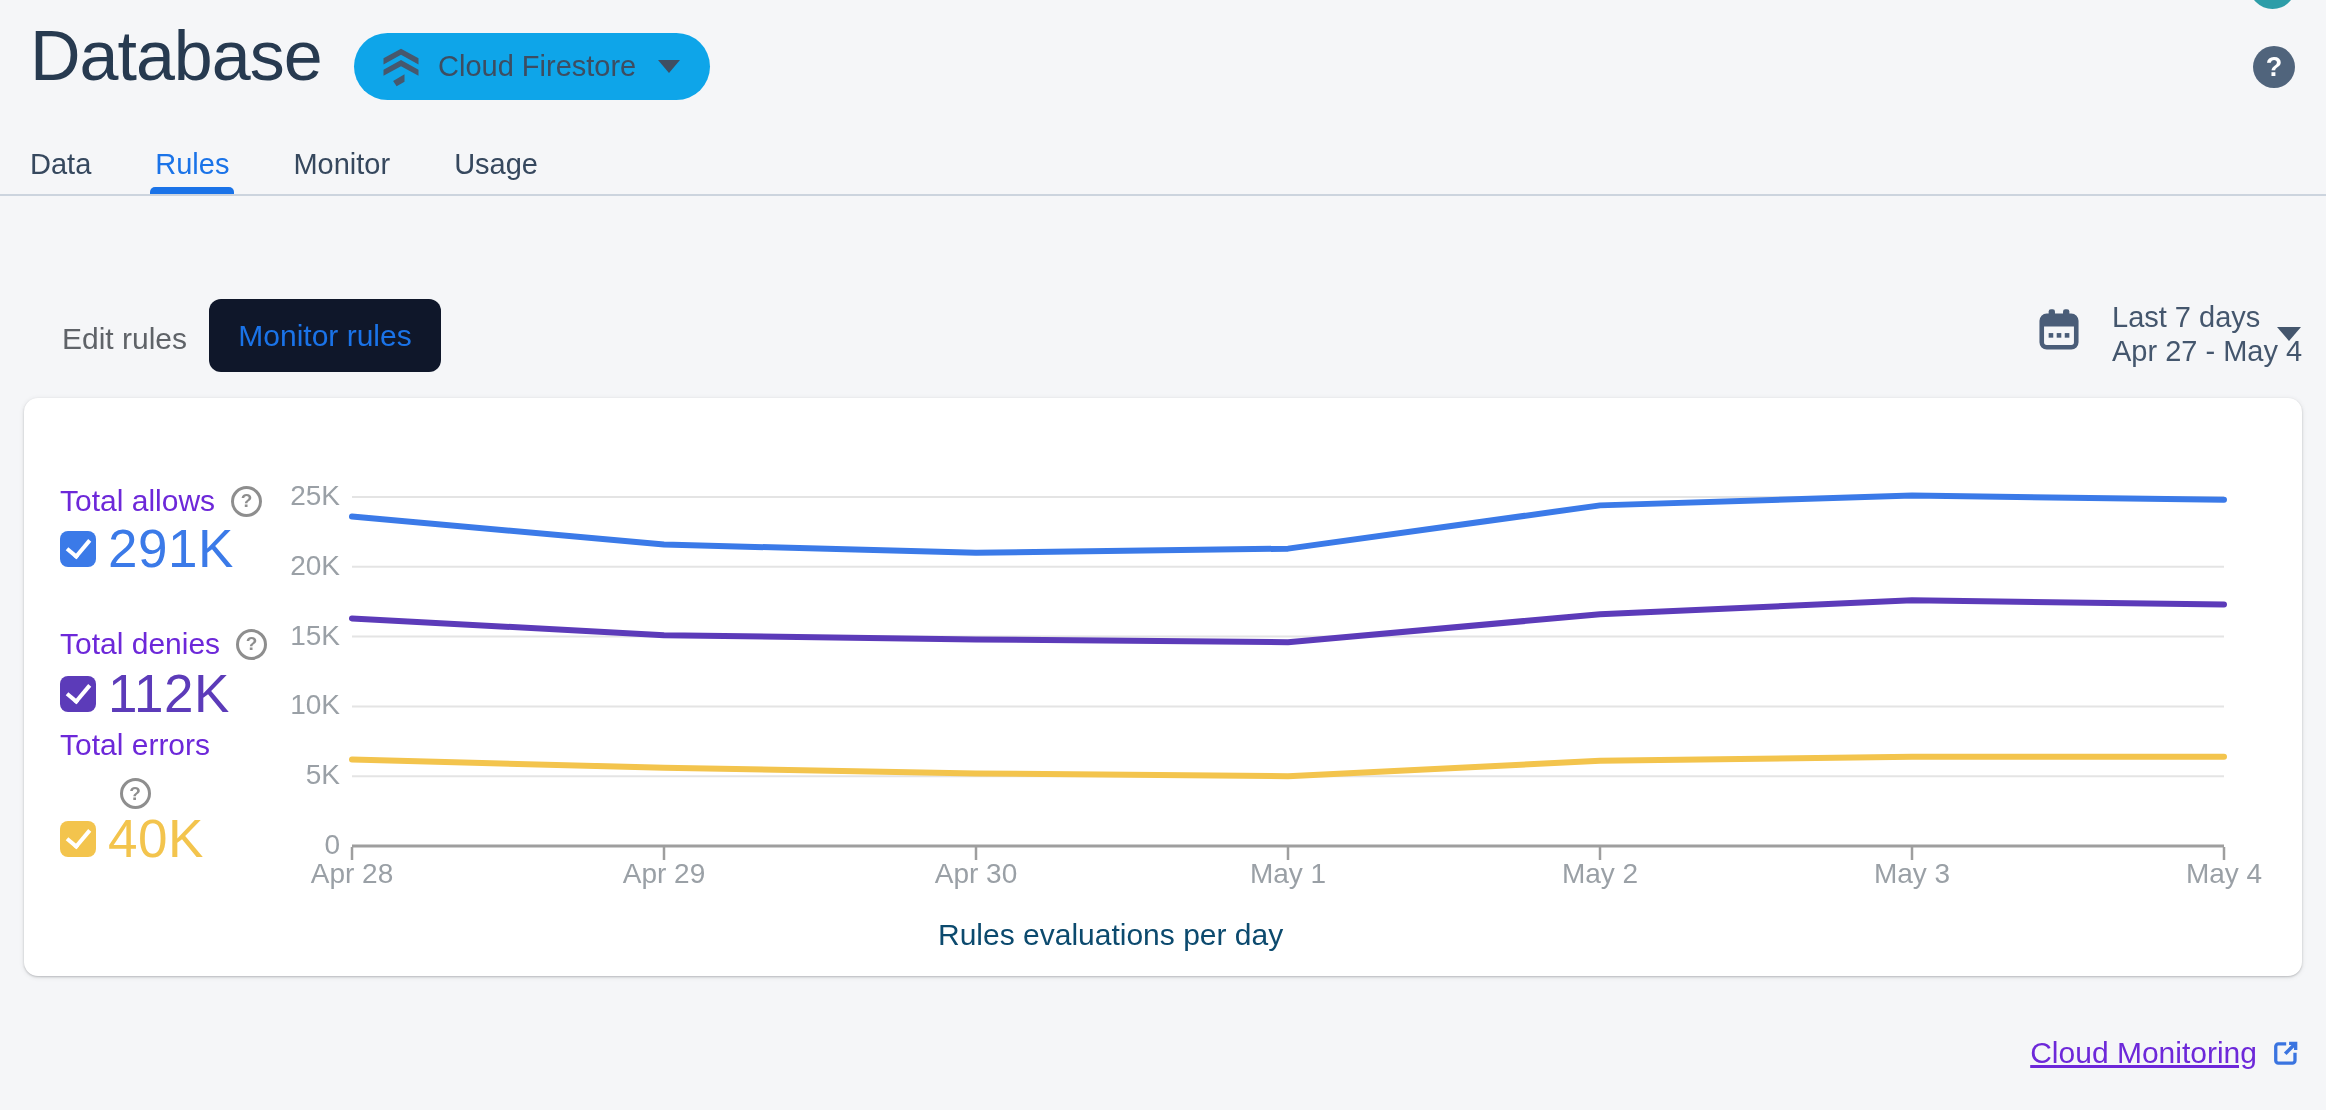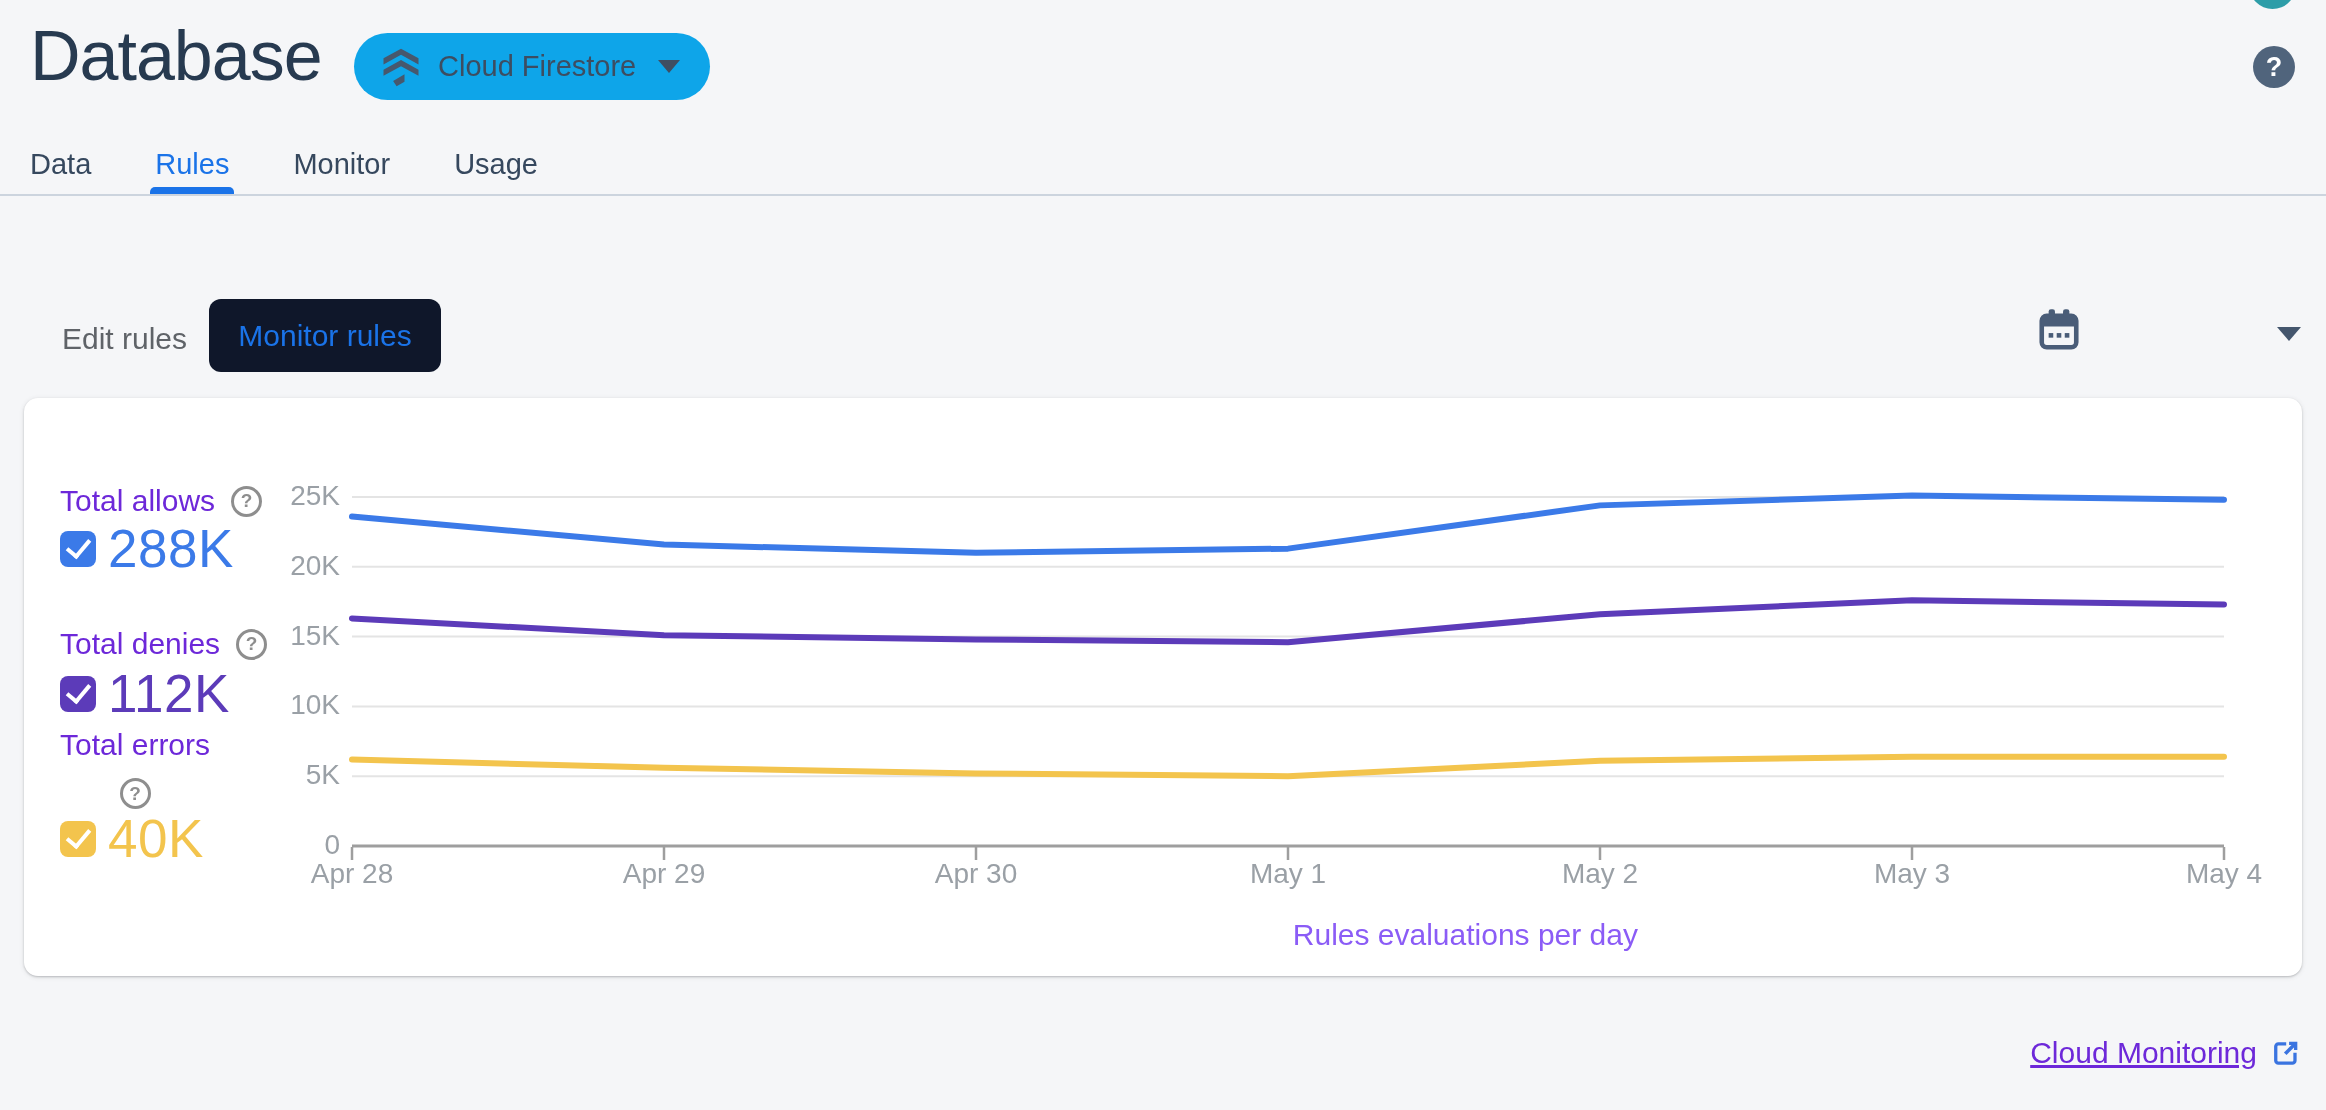--- a/index.html
+++ b/index.html
@@ -53,22 +53,22 @@
   .lg-check::after{content:"";position:absolute;left:7px;top:8px;width:19px;height:10px;
     border-left:4.5px solid #fff;border-bottom:4.5px solid #fff;transform:rotate(-50deg);}
   .lg-value{position:absolute;left:108px;font-size:53px;letter-spacing:0.5px;}
   #la-label{top:484px;} #la-check{top:531px;} #la-value{top:518px;}
   #ld-label{top:627px;} #ld-check{top:676px;} #ld-value{top:663px;}
   #le-label{top:728px;flex-direction:column;} #le-check{top:821px;} #le-value{top:808px;}
   
   #chart-svg{position:absolute;left:0;top:0;width:2326px;height:1110px;pointer-events:none;}
   .y-label{position:absolute;width:110px;left:230px;text-align:right;font-size:28px;color:#9aa0a6;}
   .x-label{position:absolute;width:160px;top:858px;text-align:center;font-size:28px;color:#9aa0a6;}
-  .chart-caption{position:absolute;left:938px;width:700px;top:918px;text-align:right;
-    font-size:30px;color:#8b5cf6;}
+  .chart-caption{position:absolute;left:938px;width:700px;top:918px;text-align:left;
+    font-size:30px;color:#0c4a6e;}
   
   .footer{position:absolute;top:1036px;right:24px;display:flex;align-items:center;
     font-size:30px;color:#3b4d62;}
   .footer a{color:#6d28d9;text-decoration:underline;margin-left:25px;cursor:pointer;}
   .ext-icon{width:33px;height:33px;margin-left:12px;display:block;}
 </style>
 </head>
 <body>
 
 <div class="page-title">Database</div>
@@ -105,31 +105,35 @@
     <svg class="cal-icon" viewBox="0 0 24 24">
       <rect x="3" y="4.6" width="18" height="16.4" rx="2.6" fill="none" stroke="#4a5d78" stroke-width="2.4"></rect>
       <path d="M3 4.6 h18 v5.6 h-18 z" fill="#4a5d78"></path>
       <rect x="6.6" y="1.2" width="3.3" height="4.2" rx="1.2" fill="#4a5d78"></rect>
       <rect x="14.1" y="1.2" width="3.3" height="4.2" rx="1.2" fill="#4a5d78"></rect>
       <rect x="6.6" y="13.6" width="2.4" height="2.4" fill="#4a5d78"></rect>
       <rect x="10.8" y="13.6" width="2.4" height="2.4" fill="#4a5d78"></rect>
       <rect x="15" y="13.6" width="2.4" height="2.4" fill="#4a5d78"></rect>
     </svg>
   </span>
+  <div class="date-text">
+    <div>Last 7 days</div>
+    <div>Apr 27 - May 4</div>
+  </div>
   <span class="date-caret"></span>
 </div>
 
 <div class="card"></div>
 
 <div id="la-label" class="lg-label">
   <span>Total allows</span>
   <span class="help-o"></span>
 </div>
 <div id="la-check" class="lg-check" style="background: rgb(59, 122, 232);"></div>
-<div id="la-value" class="lg-value" style="color: rgb(59, 122, 232);">288K</div>
+<div id="la-value" class="lg-value" style="color: rgb(59, 122, 232);">291K</div>
 
 <div id="ld-label" class="lg-label">
   <span>Total denies</span>
   <span class="help-o"></span>
 </div>
 <div id="ld-check" class="lg-check" style="background: rgb(92, 59, 185);"></div>
 <div id="ld-value" class="lg-value" style="color: rgb(92, 59, 185);">112K</div>
 
 <div id="le-label" class="lg-label">
   <span>Total errors</span>

